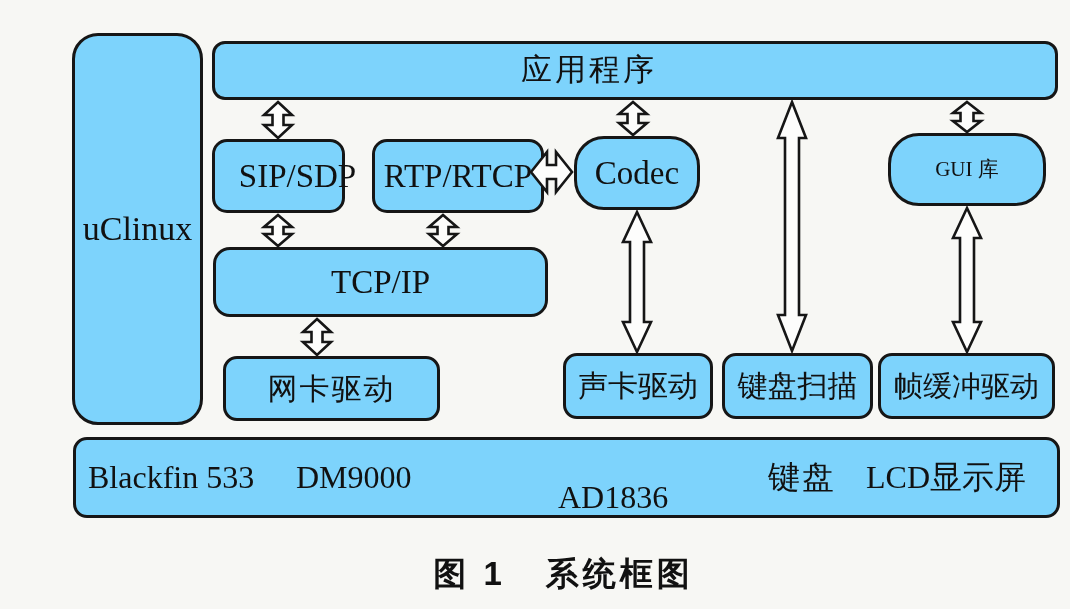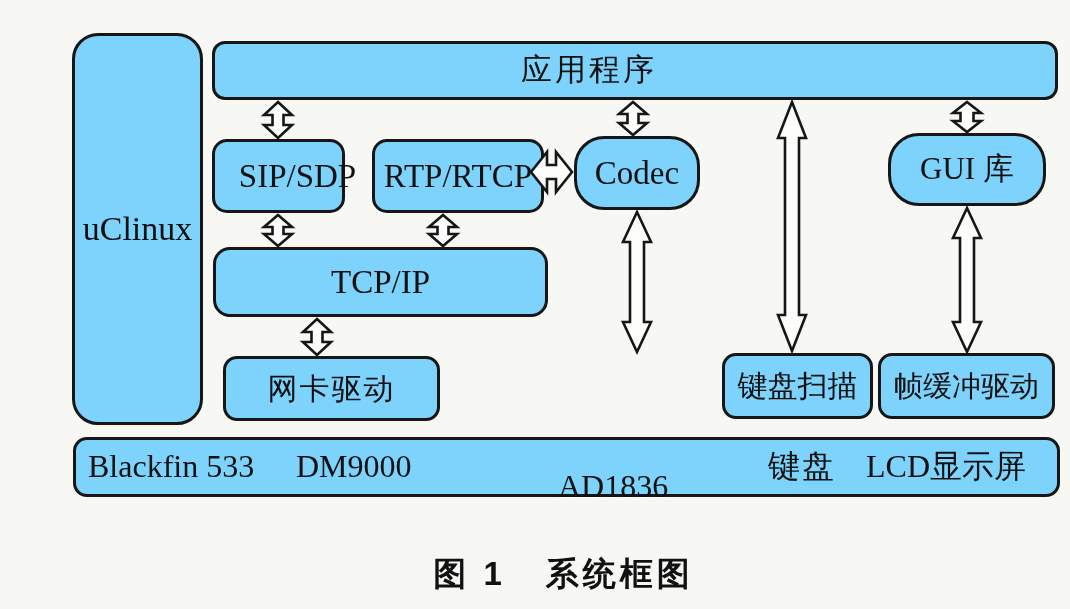--- a/index.html
+++ b/index.html
@@ -15,27 +15,27 @@
     display:flex;align-items:center;justify-content:center;
     text-align:center;line-height:1.05;
   }
   .arrow{position:absolute;}
   .lbl{white-space:nowrap;}
   #uclinux{left:72px;top:33px;width:131px;height:392px;border-radius:26px;font-size:34px;}
   #app{left:212px;top:41px;width:846px;height:59px;border-radius:13px;font-size:31px;letter-spacing:3px;padding-right:92px;}
   #sipsdp{left:212px;top:139px;width:133px;height:74px;border-radius:15px;font-size:33px;padding-left:38px;}
   #rtprtcp{left:356px;top:139px;width:172px;height:74px;border-radius:15px;font-size:33px;margin-left:16px;}
   #codec{left:574px;top:136px;width:126px;height:74px;border-radius:30px;font-size:33px;}
-  #gui{left:888px;top:133px;width:158px;height:73px;border-radius:31px;font-size:31px;}
+  #gui{left:888px;top:133px;width:158px;height:73px;border-radius:31px;font-size:21px;}
   #tcpip{left:213px;top:247px;width:335px;height:70px;border-radius:17px;font-size:33px;}
   #nic{left:223px;top:356px;width:217px;height:65px;border-radius:14px;font-size:30px;letter-spacing:2px;}
   #sound{left:563px;top:353px;width:150px;height:66px;border-radius:14px;font-size:30px;}
   #keyscan{left:722px;top:353px;width:151px;height:66px;border-radius:14px;font-size:30px;}
   #framebuf{left:878px;top:353px;width:177px;height:66px;border-radius:14px;font-size:29px;}
-  #hardware{left:73px;top:437px;width:987px;height:60px;border-radius:14px;justify-content:flex-start;font-size:32px;}
+  #hardware{left:73px;top:437px;width:987px;height:81px;border-radius:14px;justify-content:flex-start;font-size:32px;}
   .hw-item{position:absolute;top:50%;transform:translateY(-50%);white-space:nowrap;}
   #hw0{left:12px;} #hw1{left:220px;} #hw2{left:482px;margin-top:20px;} #hw3{left:692px;letter-spacing:2px;} #hw4{left:790px;}
   #caption{
     position:absolute;left:0;top:552px;width:1070px;
     display:flex;justify-content:center;gap:40px;padding-left:57px;box-sizing:border-box;
     font-family:"Liberation Sans","DejaVu Sans",sans-serif;
     font-weight:700;font-size:33px;letter-spacing:4px;
   }
 </style>
 </head>
@@ -63,20 +63,23 @@
   <div class="box" id="gui">
     <span class="lbl">GUI 库</span>
   </div>
 
   <div class="box" id="tcpip">
     <span class="lbl">TCP/IP</span>
   </div>
 
   <div class="box" id="nic">
     <span class="lbl">网卡驱动</span>
+  </div>
+  <div class="box" id="sound">
+    <span class="lbl">声卡驱动</span>
   </div>
   <div class="box" id="keyscan">
     <span class="lbl">键盘扫描</span>
   </div>
   <div class="box" id="framebuf">
     <span class="lbl">帧缓冲驱动</span>
   </div>
 
   <div class="box" id="hardware">
     <span class="hw-item" id="hw0">Blackfin 533</span>

